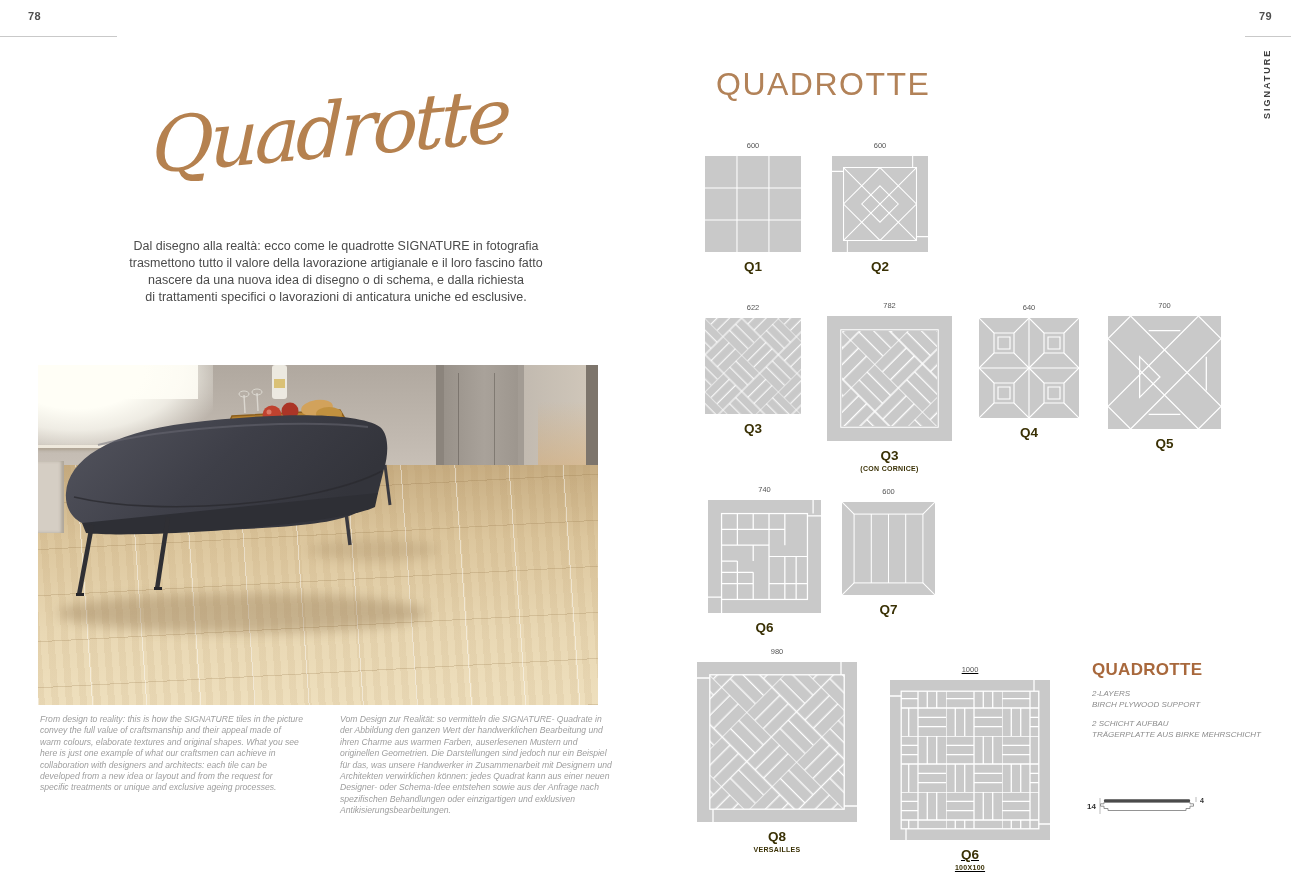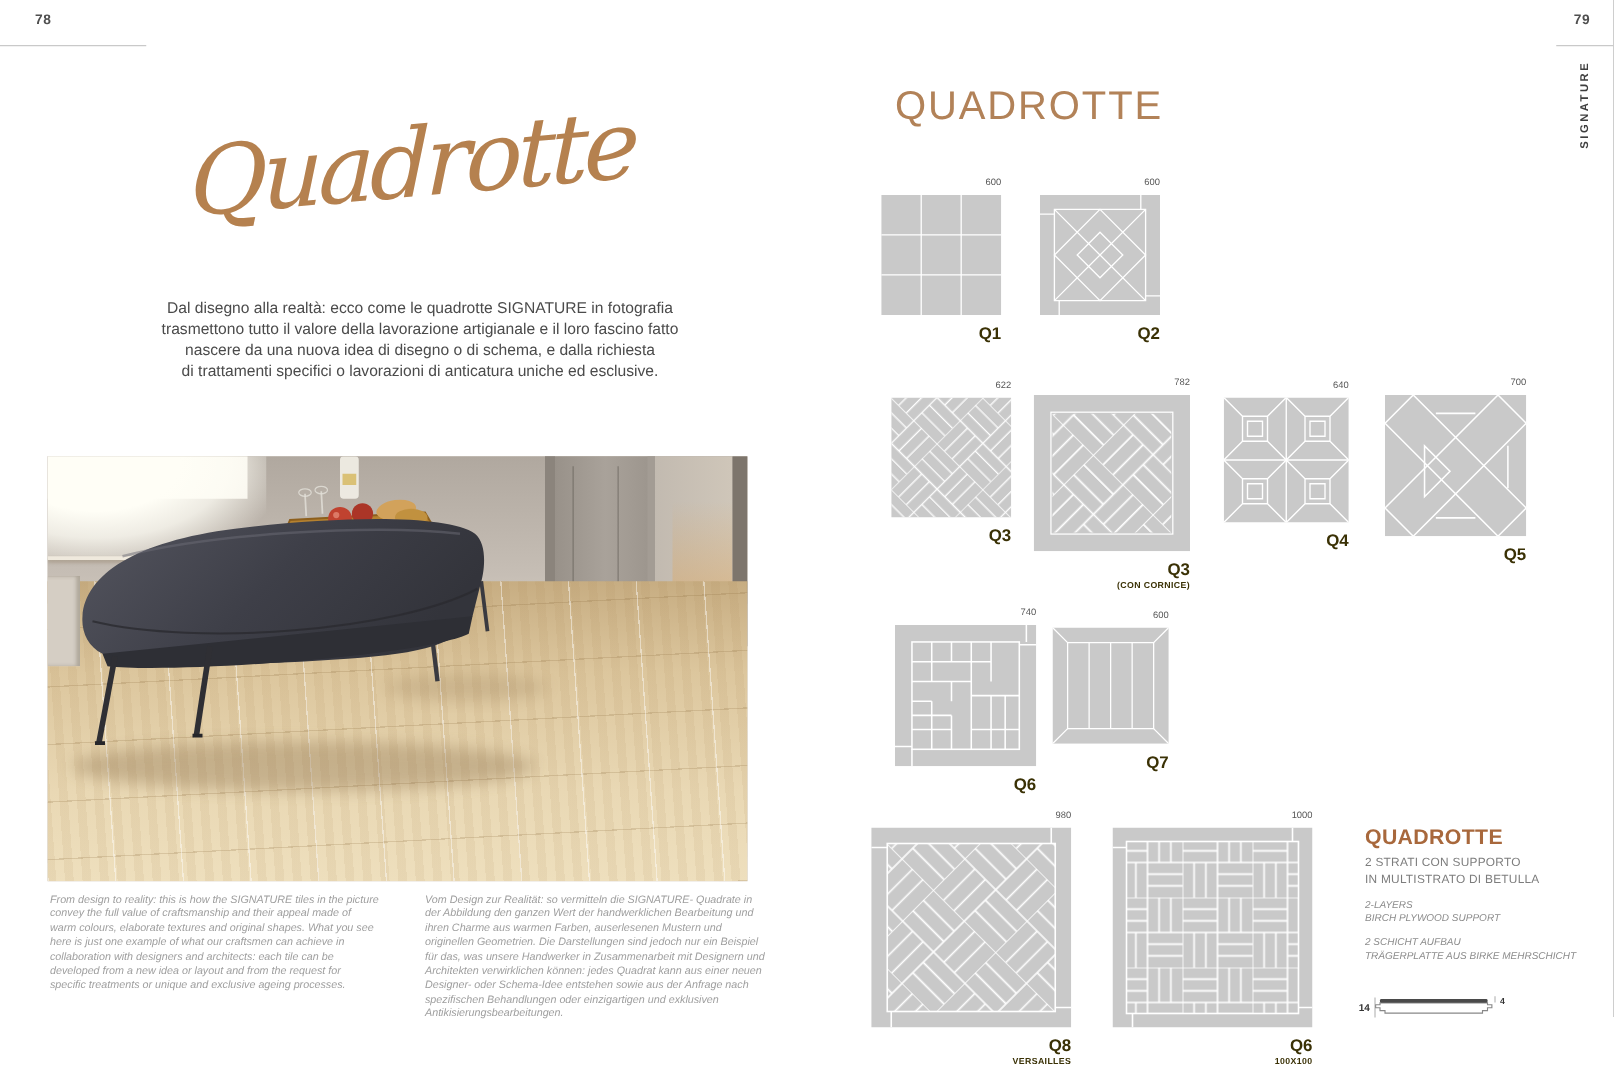--- a/index.html
+++ b/index.html
@@ -52,21 +52,21 @@
   .ph-base{position:absolute;left:0;top:96px;width:26px;height:72px;background:#d5cec4;box-shadow:inset -3px 0 3px rgba(90,80,60,.3);}
   .ph-svg{position:absolute;left:0;top:0;}
 
   
   .r-header{position:absolute;left:716px;top:66px;font-size:32px;font-weight:300;
     letter-spacing:1.5px;color:var(--accent-header);}
   .sidebar-label{position:absolute;left:1262px;top:45px;height:78px;width:18px;
     writing-mode:vertical-rl;transform:rotate(180deg);text-align:center;
     font-size:9px;font-weight:bold;letter-spacing:2px;color:#3e3e3e;}
 
-  .tile{position:absolute;display:flex;flex-direction:column;align-items:flex-end;}
+  .tile{position:absolute;display:flex;flex-direction:column;align-items:center;}
   .tile .dim{font-size:7.5px;color:#555;height:16px;line-height:12px;}
   .tile svg{display:block;}
   .tile .qlabel{margin-top:8px;font-size:13.5px;font-weight:bold;color:var(--label-dark);line-height:14px;}
   .tile .qsub{font-size:7px;font-weight:bold;color:var(--label-dark);margin-top:2px;letter-spacing:.3px;}
   .tile .qsub:empty{display:none;}
   .tilebg{fill:var(--tile-grey);}
   .tl{stroke:#fff;stroke-width:1.1;fill:none;}
   .tl2{stroke:#fff;stroke-width:0.8;fill:none;}
 
   
@@ -268,38 +268,34 @@
     <svg width="160" height="160" viewBox="0 0 100 100">
       <rect class="tilebg" width="100" height="100"></rect>
       <rect x="8" y="8" width="84" height="84" fill="url(#bwD2)"></rect>
       <rect x="8" y="8" width="84" height="84" class="tl2"></rect>
       <path class="tl2" d="M90,0V8 M92,90H100 M10,92V100 M0,10H8"></path>
     </svg>
     <figcaption class="qlabel">Q8</figcaption>
     <div class="qsub">VERSAILLES</div>
   </figure>
 
-  <figure class="tile" style="left:890px;top:646px;width:160px;">
+  <figure class="tile" style="left:890px;top:664px;width:160px;text-decoration:underline;">
     <div class="dim">1000</div>
     <svg width="160" height="160" viewBox="0 0 100 100">
       <rect class="tilebg" width="100" height="100"></rect>
       <rect x="7" y="7" width="86" height="86" fill="url(#bw)"></rect>
       <rect x="7" y="7" width="86" height="86" class="tl2"></rect>
       <path class="tl2" d="M90,0V7 M93,90H100 M10,93V100 M0,10H7"></path>
     </svg>
     <figcaption class="qlabel">Q6</figcaption>
     <div class="qsub">100X100</div>
   </figure>
 
   <div class="info">
     <div class="info-heading">QUADROTTE</div>
-    <div class="info-it">
-        <div>2 STRATI CON SUPPORTO</div>
-        <div>IN MULTISTRATO DI BETULLA</div>
-      </div>
     <div class="info-en">
         <div>2-LAYERS</div>
         <div>BIRCH PLYWOOD SUPPORT</div>
       </div>
     <div class="info-de">
         <div>2 SCHICHT AUFBAU</div>
         <div>TRÄGERPLATTE AUS BIRKE MEHRSCHICHT</div>
       </div>
   </div>
 

